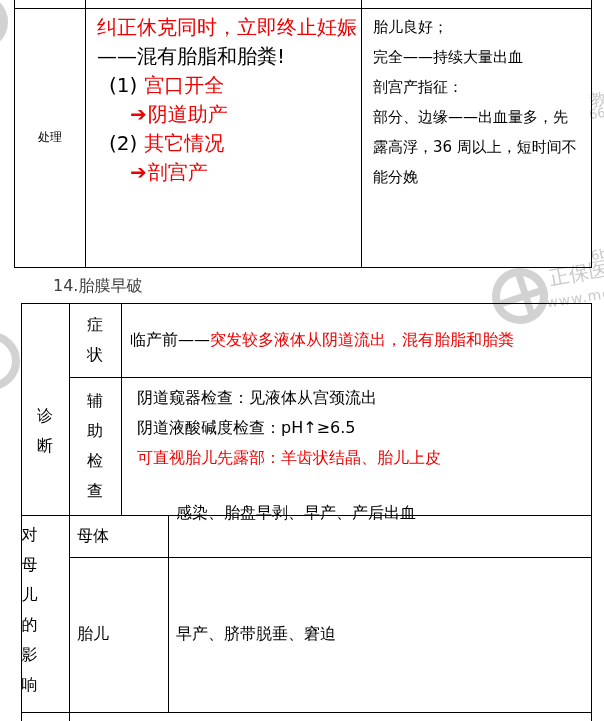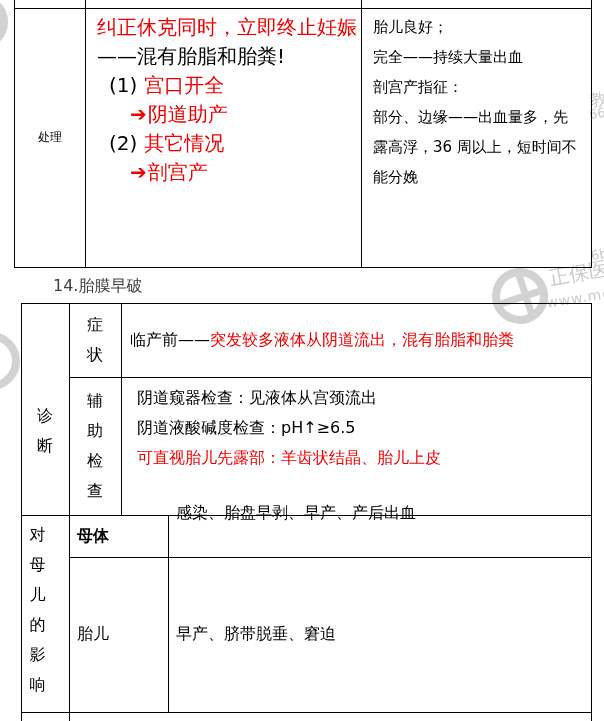--- a/index.html
+++ b/index.html
@@ -131,25 +131,25 @@
 
     <div class="abs vcenter" style="left:70px;top:377px;width:50px;height:138px;">
       <span class="vert">辅助检查</span>
     </div>
     <div class="abs auxlines">
       <div class="ln">阴道窥器检查：见液体从宫颈流出</div>
       <div class="ln">阴道液酸碱度检查：pH↑≥6.5</div>
       <div class="ln red">可直视胎儿先露部：羊齿状结晶、胎儿上皮</div>
     </div>
 
-    <div class="abs" style="left:28px;top:520px;">
+    <div class="abs" style="left:20px;top:520px;">
       <span class="vert abs" style="position:static;display:block;">对母儿的影响</span>
     </div>
 
-    <div class="abs cellcenter content16" style="left:77px;top:515px;height:42px;width:85px;font-weight:bold;">
+    <div class="abs cellcenter content16" style="left:77px;top:515px;height:42px;width:85px;">
       <span>母体</span>
     </div>
     <div class="abs cellcenter content16" style="left:176px;top:492px;height:42px;width:410px;text-align:center;">
       <span>感染、胎盘早剥、早产、产后出血</span>
     </div>
 
     <div class="abs cellcenter content16" style="left:77px;top:557px;height:155px;width:85px;">
       <span>胎儿</span>
     </div>
     <div class="abs cellcenter content16" style="left:176px;top:557px;height:155px;width:410px;">

